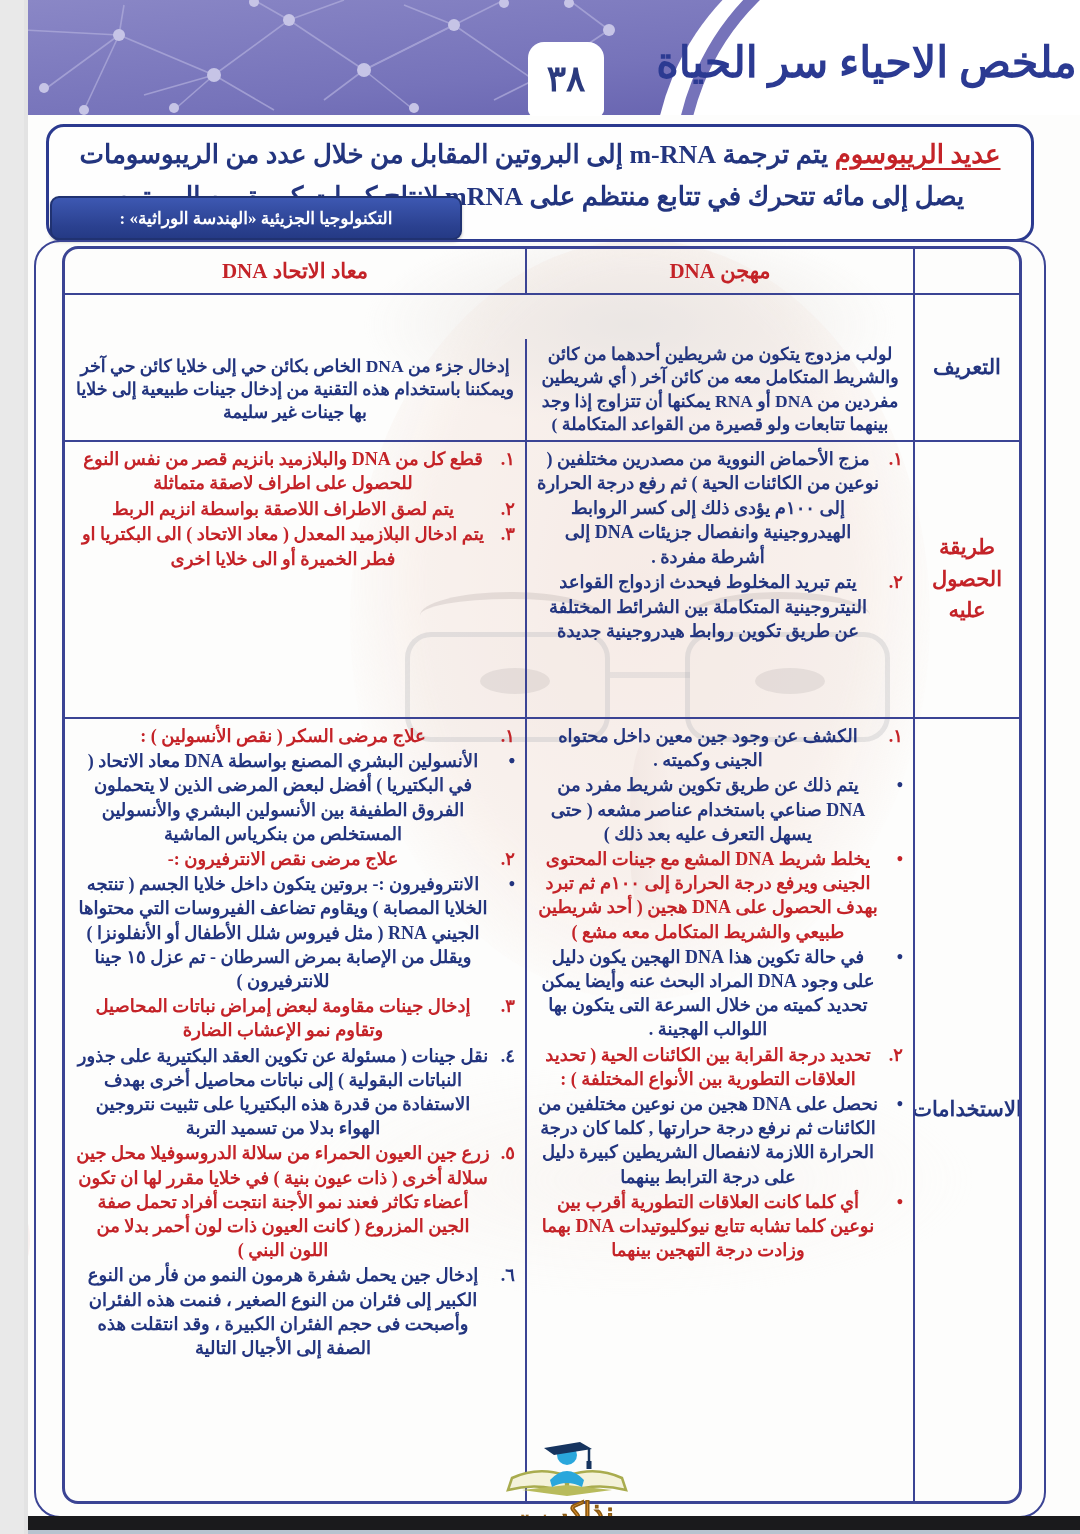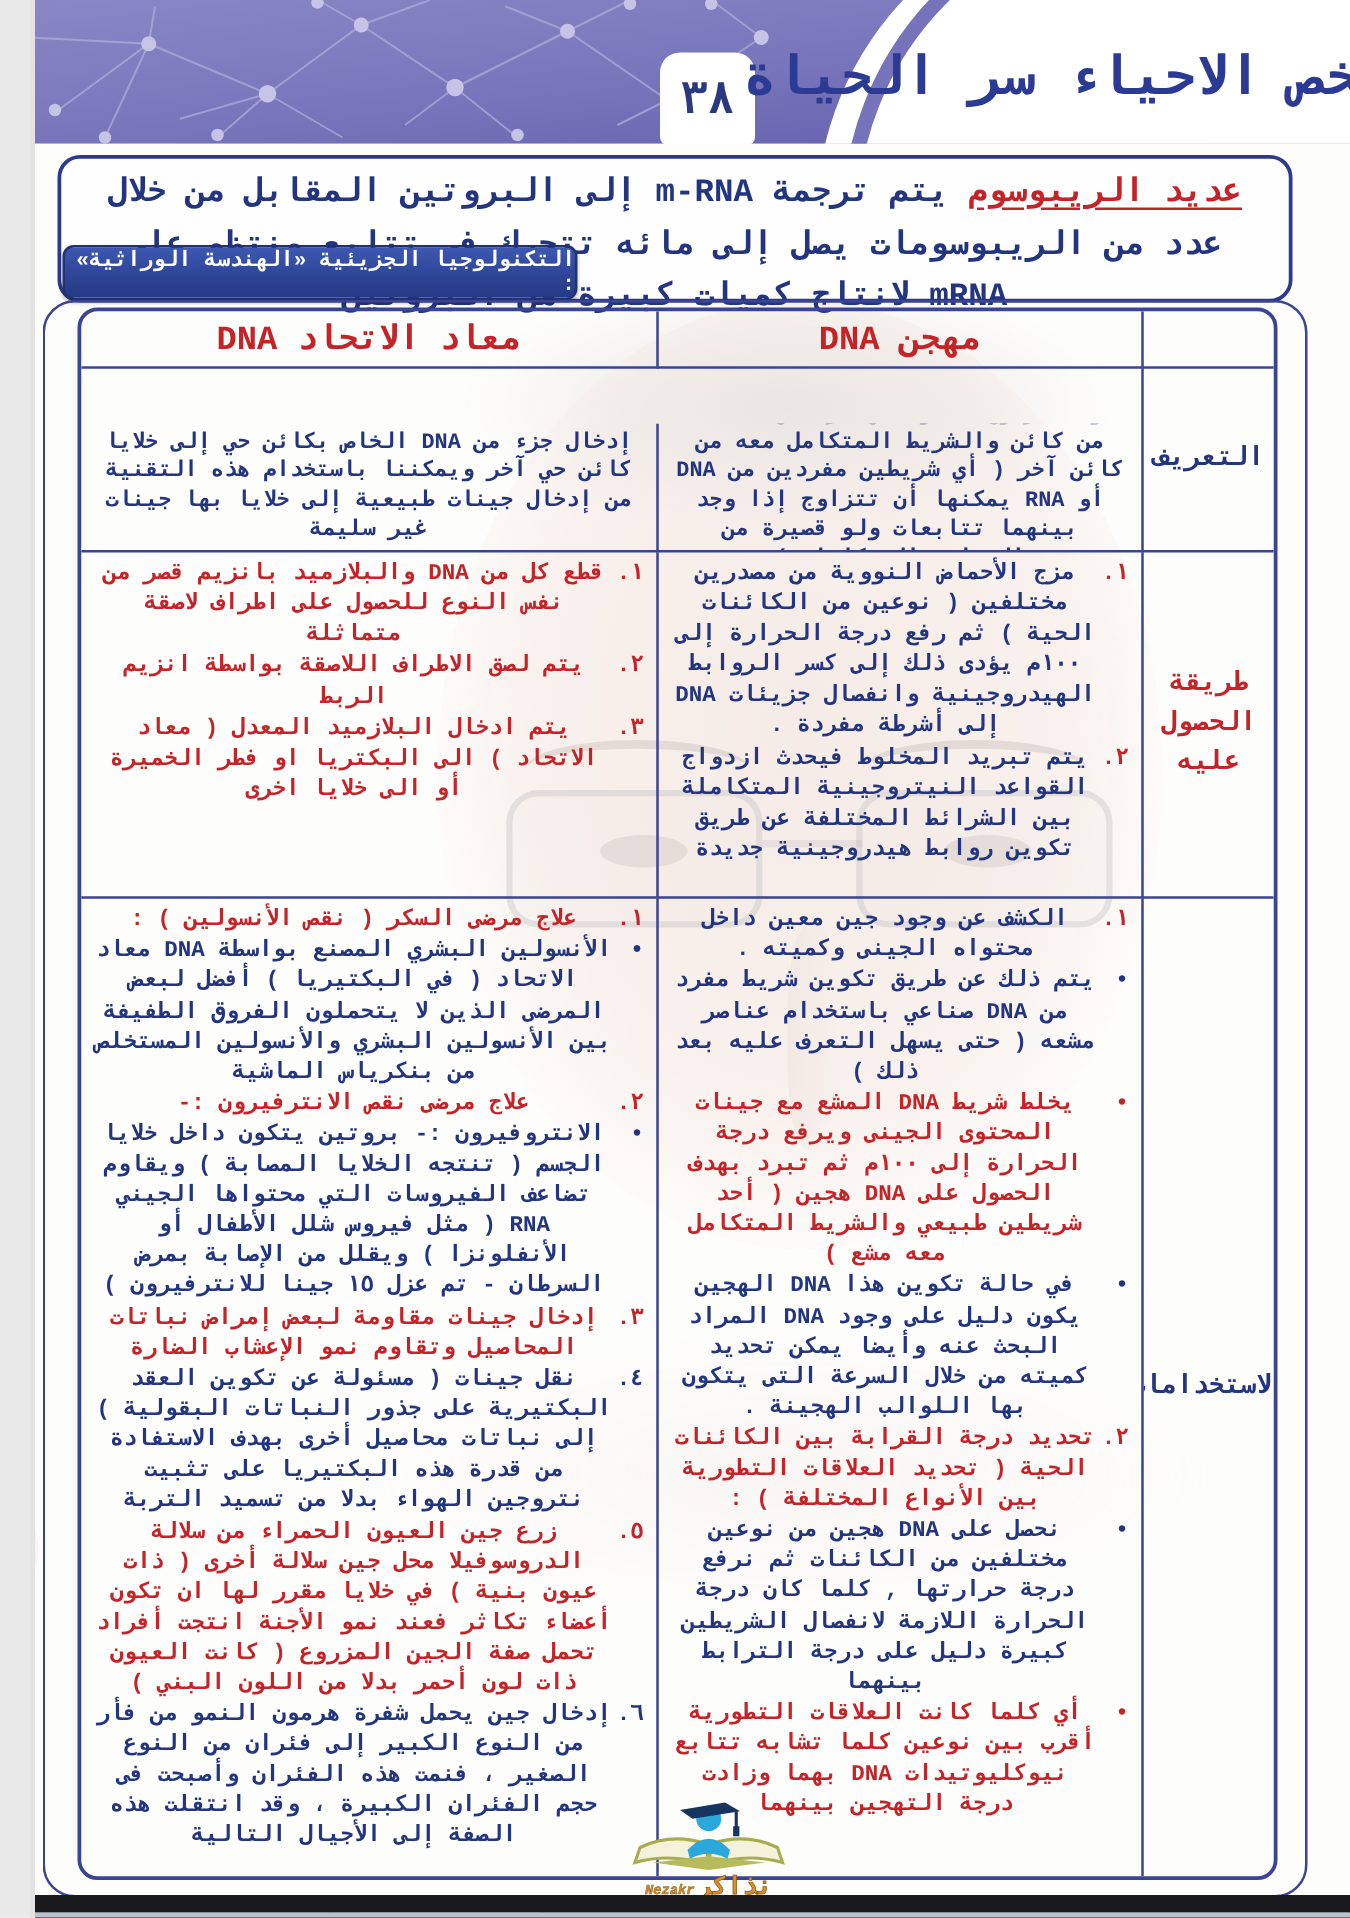--- a/index.html
+++ b/index.html
@@ -1,17 +1,17 @@
 <!DOCTYPE html>
 <html lang="ar" dir="rtl"><head>
 <meta charset="utf-8">
 <style>
   html,body{margin:0;padding:0;background:#e9e9e9;}
   #page{position:relative;width:1056px;height:1534px;background:#fdfdfc;overflow:hidden;
-        font-family:Liberation Mono, monospace;direction:rtl;}
+        font-family:Liberation Serif, serif;direction:rtl;}
   
   #topline{position:absolute;top:0;left:0;width:600px;height:3px;background:#2c2c34;}
   #band{position:absolute;top:0;left:0;width:1080px;height:115px;}
   #corner-artifact{position:absolute;top:0;right:1052px;width:28px;height:96px;background:#fff;
         border-radius:0 0 18px 18px;}
   #page-num{position:absolute;top:42px;left:504px;width:76px;height:74px;background:#fff;
         border-radius:16px 16px 6px 6px;display:flex;align-items:center;justify-content:center;
         font-size:36px;font-weight:bold;color:#2b3a7e;}
   #main-title{position:absolute;top:22px;left:615px;width:455px;height:80px;display:flex;
         align-items:center;justify-content:center;font-size:43px;font-weight:bold;color:#2b3a92;
@@ -51,33 +51,33 @@
   #content-table{position:absolute;top:246px;right:58px;width:954px;height:1252px;
         border:3px solid #3b4494;border-radius:16px;overflow:hidden;display:grid;
         grid-template-columns:106px 388px 1fr;grid-template-rows:46px 147px 277px 1fr;
         background:rgba(255,255,255,.0);}
   .cell{overflow:hidden;padding:4px 10px;}
   .v-line{border-inline-end:2.5px solid #3b4494;}
   .h-line{border-bottom:2.5px solid #3b4494;}
   .cell.center{display:flex;flex-direction:column;justify-content:center;margin-top:44px;}
   .rowhead{display:flex;align-items:center;justify-content:center;text-align:center;
         font-size:21px;font-weight:bold;line-height:1.5;padding:4px 5px;}
-  .colhead{display:flex;align-items:center;justify-content:center;font-size:27px;font-weight:bold;}
+  .colhead{display:flex;align-items:center;justify-content:center;font-size:21px;font-weight:bold;}
   .c-blue{color:#23357f;} .c-red{color:#c42328;}
   .blk{position:relative;text-align:center;font-weight:bold;margin:1px 0;}
   .blk.has-m{padding-inline-start:24px;}
   .mk{position:absolute;inset-inline-start:0;top:0;font-weight:bold;}
   .f-def{font-size:17.5px;line-height:1.32;}
   .f-met{font-size:18px;line-height:1.36;}
   .f-use{font-size:18px;line-height:1.345;}
   
   #logo{position:absolute;top:1438px;left:468px;width:150px;height:92px;text-align:center;}
   #logo-text{position:absolute;top:58px;left:0;width:150px;display:flex;justify-content:center;
         align-items:baseline;gap:2px;color:#dd8e2b;font-weight:bold;}
-  #logo-text .ar{font-size:20px;-webkit-text-stroke:.6px #8a5a12;}
+  #logo-text .ar{font-size:28px;-webkit-text-stroke:.6px #8a5a12;}
   #logo-text .en{font-size:11px;font-style:italic;-webkit-text-stroke:.4px #8a5a12;}
   
   #bar-black{position:absolute;top:1516px;left:0;width:1080px;height:14px;background:#1a1a1c;}
   #bar-gray{position:absolute;top:1530px;left:0;width:1080px;height:4px;background:#b7c3cf;}
   #edge-right{position:absolute;top:0;left:0;width:4px;height:1534px;background:#e3e3e3;}
 </style>
 </head>
 <body>
 
 <div id="page">

